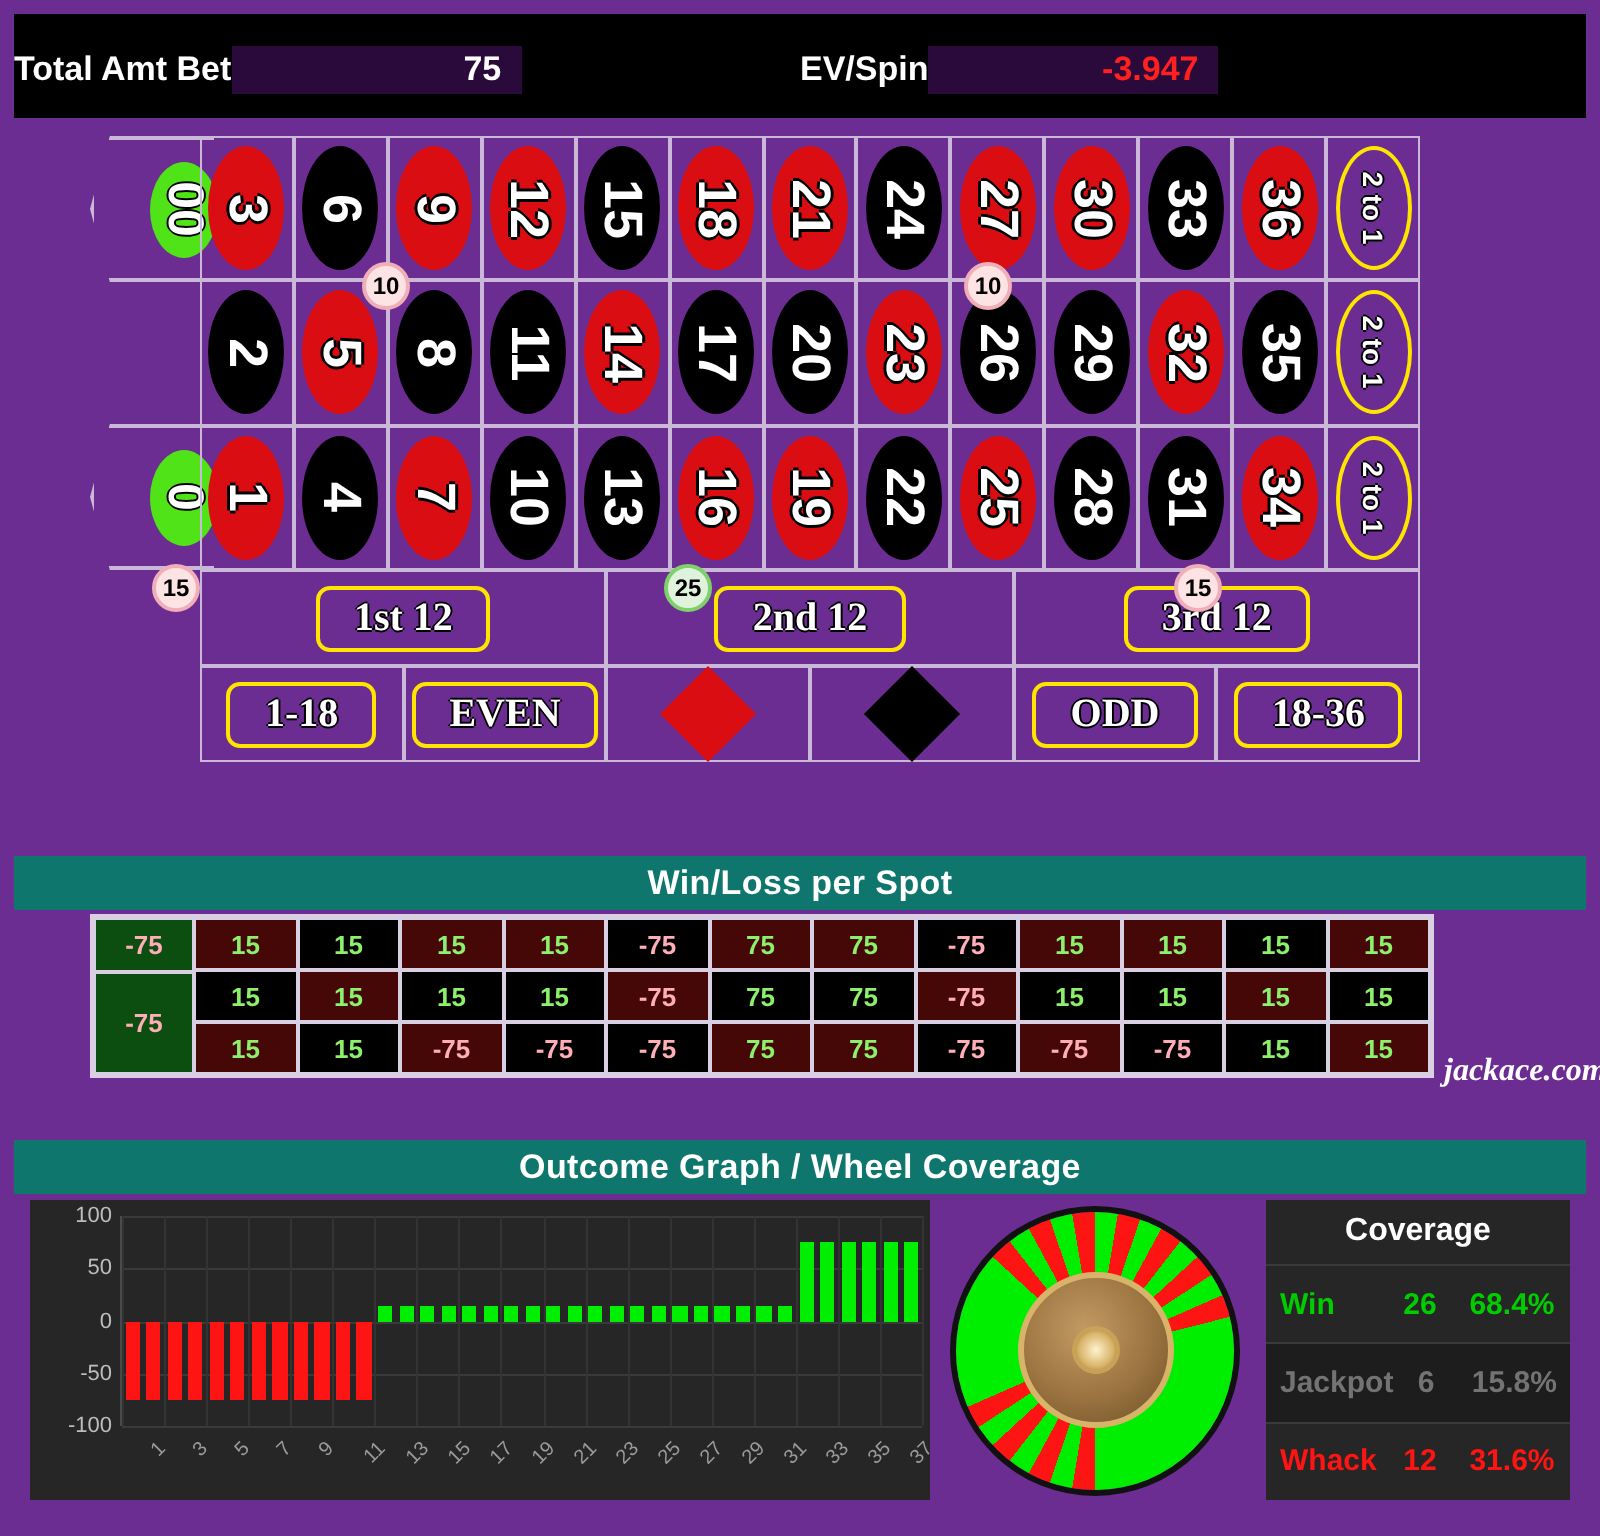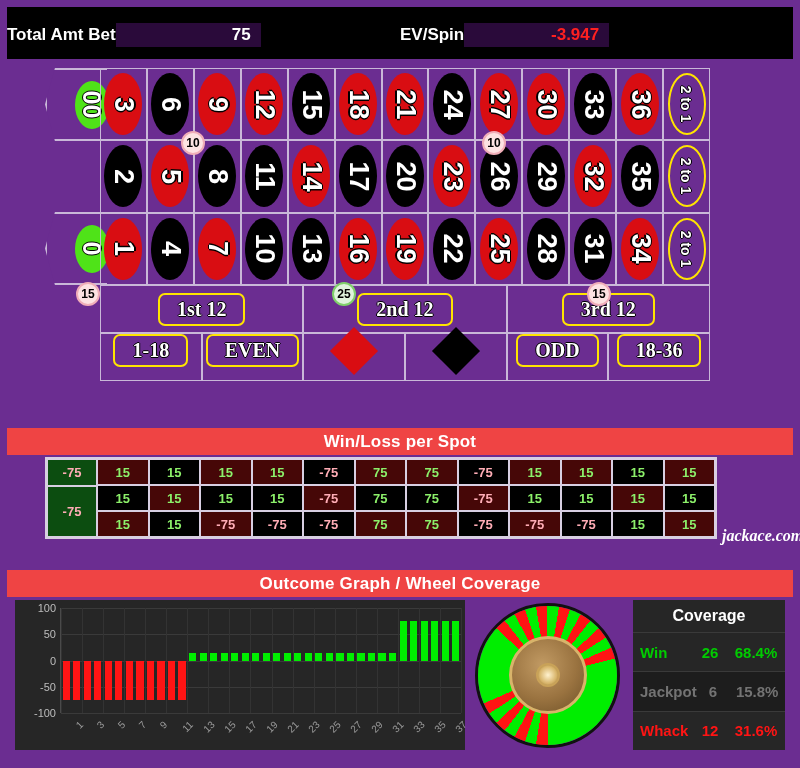--- a/index.html
+++ b/index.html
@@ -5,21 +5,21 @@
   * { box-sizing: border-box; }
   html, body { margin:0; padding:0; }
   body {
     width:800px; height:768px;
     background:#6b2d91;
     font-family:"Liberation Sans", sans-serif;
     overflow:hidden;
     position:relative;
   }
   .panel-title {
-    background:#ef4444; color:#fff;
+    background:#0f766e; color:#fff;
     text-align:center; font-weight:bold;
     letter-spacing:.2px;
   }
 
   
   #stats-bar {
     position:absolute; left:7px; top:7px; width:786px; height:52px;
     background:#000;
     display:flex; align-items:stretch;
   }
@@ -114,21 +114,21 @@
     text-shadow:-1px 0 #000,0 1px #000,1px 0 #000,0 -1px #000;
   }
 
   
   #outside {
     position:absolute; left:100px; top:271px; width:610px; height:48px;
     display:grid; grid-template-columns:repeat(6,1fr);
   }
   .out-cell {
     border:1px solid #c9b8d8;
-    display:flex; align-items:flex-start; justify-content:center;
+    display:flex; align-items:center; justify-content:center;
   }
   .diamond { width:34px; height:34px; transform:rotate(45deg); }
   .diamond.red { background:#d90d12; }
   .diamond.black { background:#000; }
 
   
   .chip {
     position:absolute; width:24px; height:24px; border-radius:50%;
     display:flex; align-items:center; justify-content:center;
     font-size:12px; font-weight:bold; color:#000;

